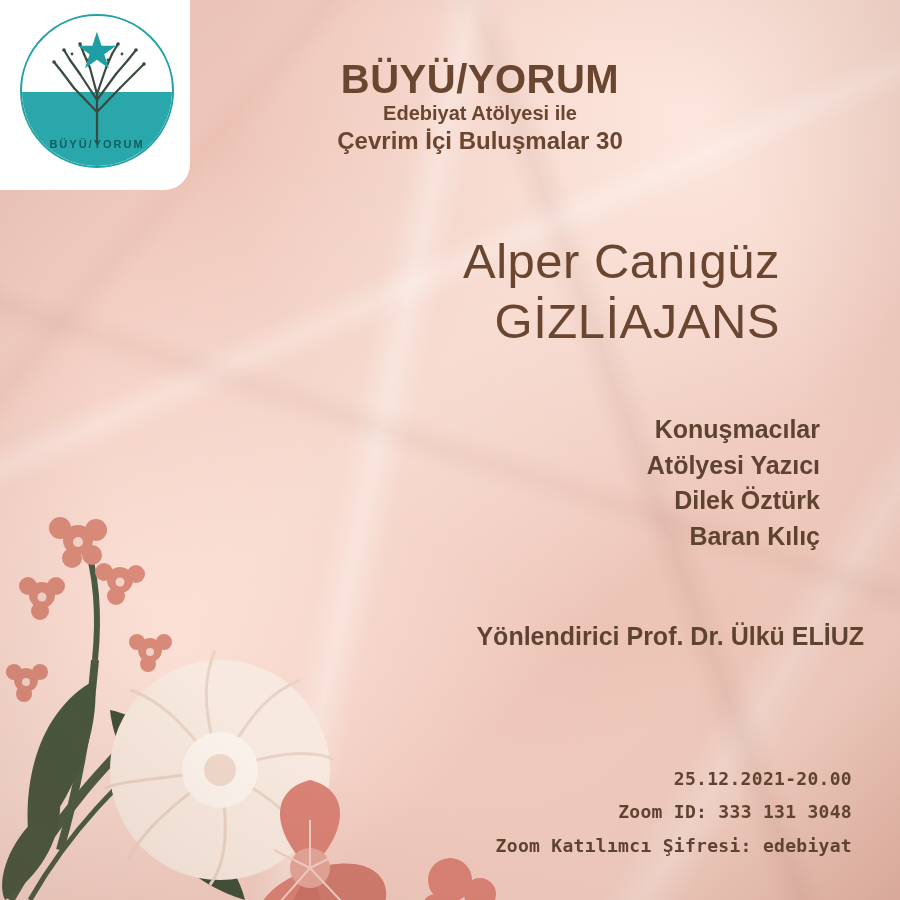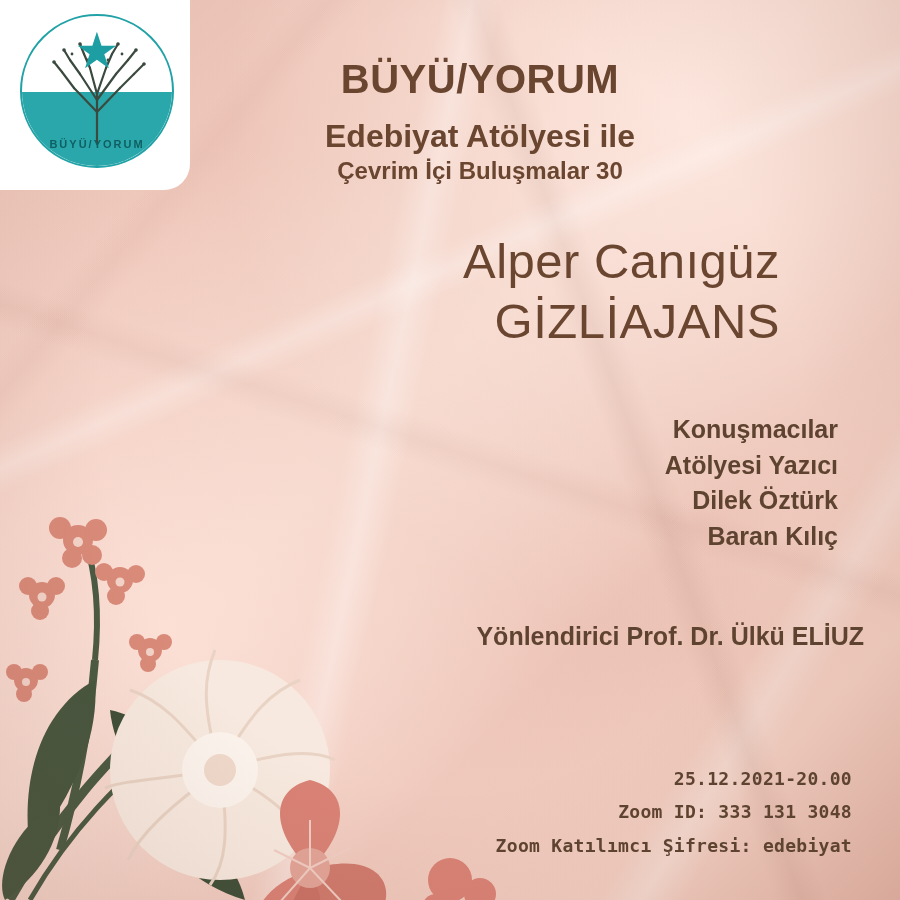--- a/index.html
+++ b/index.html
@@ -110,24 +110,24 @@
   }
   .title-main {
     font-size: 40px;
     font-weight: 800;
     letter-spacing: 0.5px;
     color: #6a4630;
     margin: 0;
     line-height: 1.05;
   }
   .title-sub1 {
-    font-size: 32px;
+    font-size: 20px;
     font-weight: 700;
     color: #6a4630;
-    margin-top: 16px;
+    margin-top: 1px;
     line-height: 1.25;
   }
   .title-sub2 {
     font-size: 24px;
     font-weight: 700;
     color: #6a4630;
     line-height: 1.25;
   }
 
   .author-block {
@@ -144,21 +144,21 @@
     letter-spacing: 0.5px;
   }
   .book-name {
     font-size: 49px;
     line-height: 1.22;
     letter-spacing: 0.5px;
   }
 
   .speakers-block {
     position: absolute;
-    top: 412px; right: 62px;
+    top: 412px; right: 80px;
     text-align: right;
     color: #5e4330;
   }
   .speakers-title {
     font-size: 25px;
     font-weight: 800;
     line-height: 1.42;
   }
   .speaker {
     font-size: 25px;

